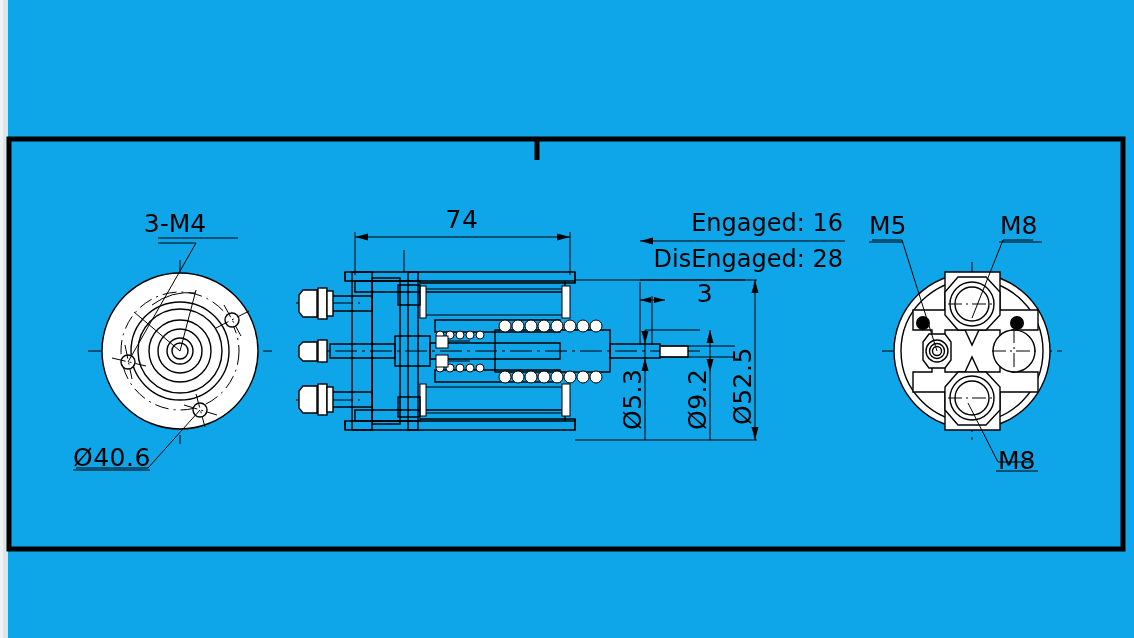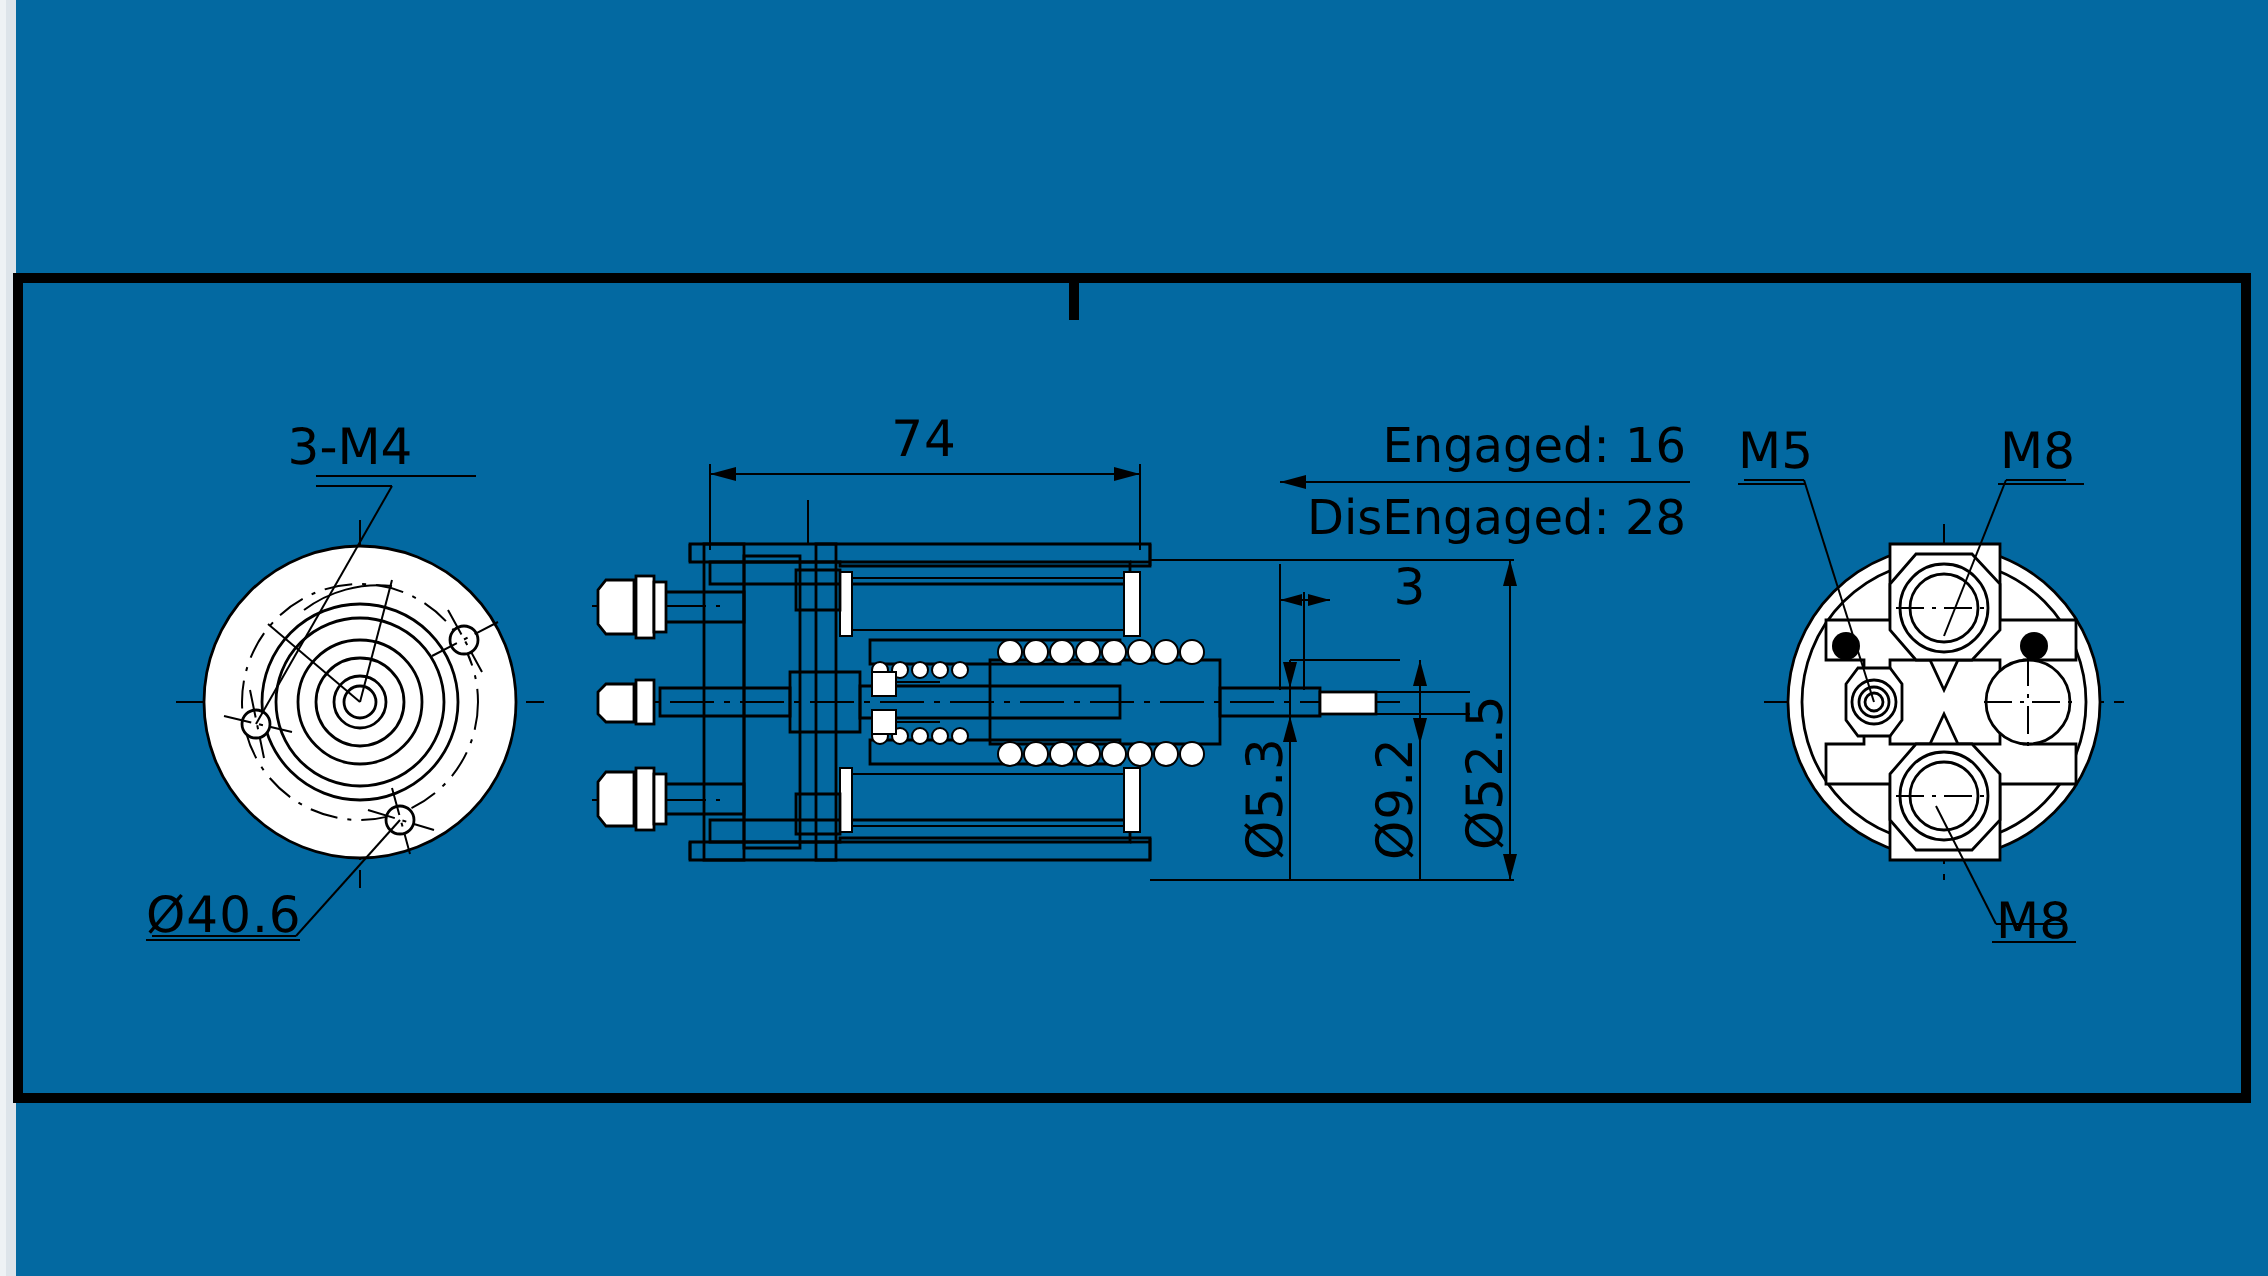--- a/index.html
+++ b/index.html
@@ -8,21 +8,21 @@
     background: #ffffff;
     width: 1134px;
     height: 638px;
     overflow: hidden;
     font-family: "DejaVu Sans", sans-serif;
   }
   #root {
     position: relative;
     width: 1134px;
     height: 638px;
-    background: #0369a1;
+    background: #0ea5e9;
   }
   .edge-strip {
     position: absolute;
     left: 0; top: 0;
     width: 8px; height: 638px;
     background: #dde4ea;
   }
   .edge-strip-2 {
     position: absolute;
     left: 0; top: 0;

